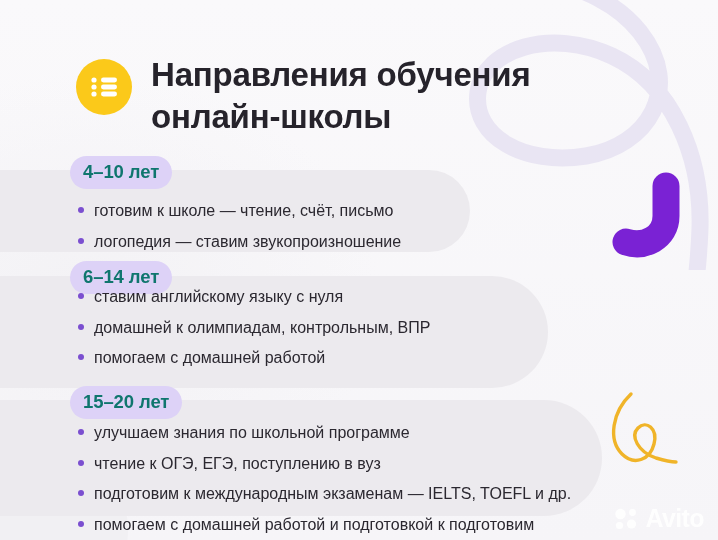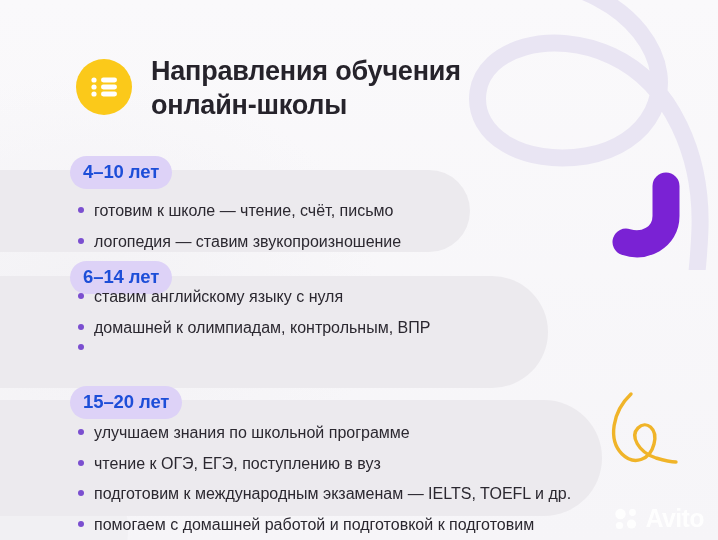--- a/index.html
+++ b/index.html
@@ -56,42 +56,42 @@
     border-radius: 50%;
     background: #fbc91a;
     display: flex;
     align-items: center;
     justify-content: center;
     flex: 0 0 auto;
     margin-top: 5px;
   }
 
   .page-title {
-    font-size: 27px;
+    font-size: 33px;
     font-weight: bold;
     color: #26232b;
     line-height: 1.27;
     letter-spacing: -0.2px;
     white-space: pre-line;
   }
 
   
   .panel {
     position: absolute;
     left: -40px;
     background: #eceaee;
     border-radius: 0 999px 999px 0;
   }
 
   .panel .badge {
     position: absolute;
     left: 110px;
     display: inline-block;
     background: #ddd2f7;
-    color: #1d4ed8;
+    color: #0f766e;
     font-size: 18.5px;
     font-weight: bold;
     letter-spacing: -0.1px;
     padding: 5px 13px 6px 13px;
     border-radius: 999px;
     white-space: nowrap;
   }
 
   .panel .bullets {
     position: absolute;
@@ -222,20 +222,21 @@
           <li>
             <span class="dot"></span>
             <span>ставим английскому языку с нуля</span>
           </li>
           <li>
             <span class="dot"></span>
             <span>домашней к олимпиадам, контрольным, ВПР</span>
           </li>
           <li>
             <span class="dot"></span>
+            <span>помогаем с домашней работой</span>
           </li>
         </ul>
       </div>
       <div class="panel" id="panel-2">
         <div class="badge">15–20 лет</div>
         <ul class="bullets">
           <li>
             <span class="dot"></span>
             <span>улучшаем знания по школьной программе</span>
           </li>

